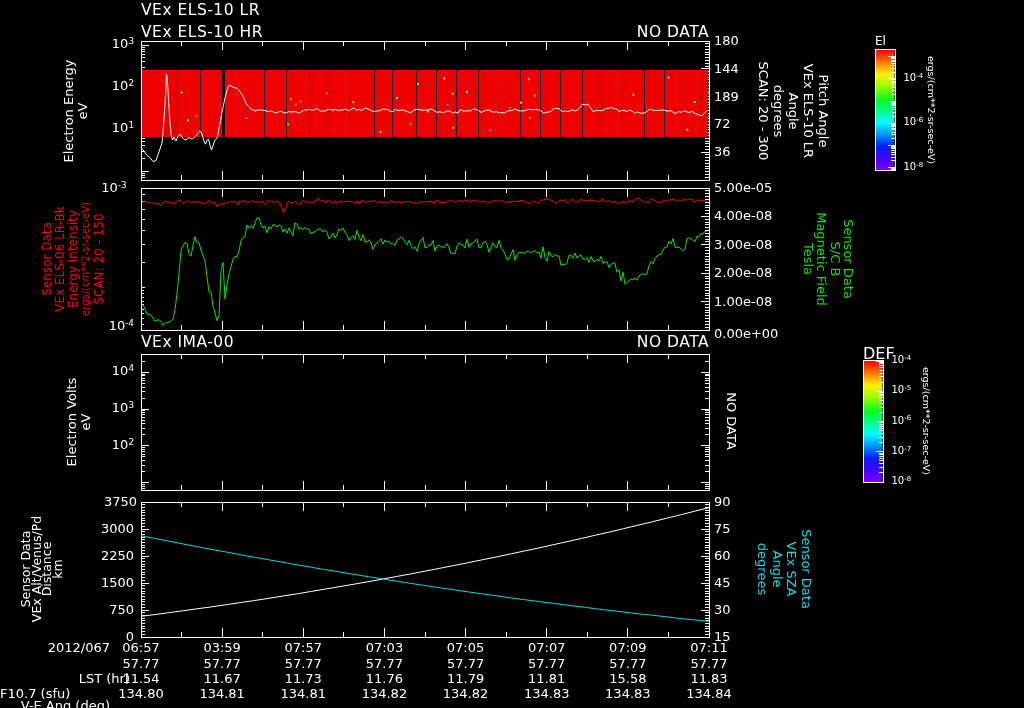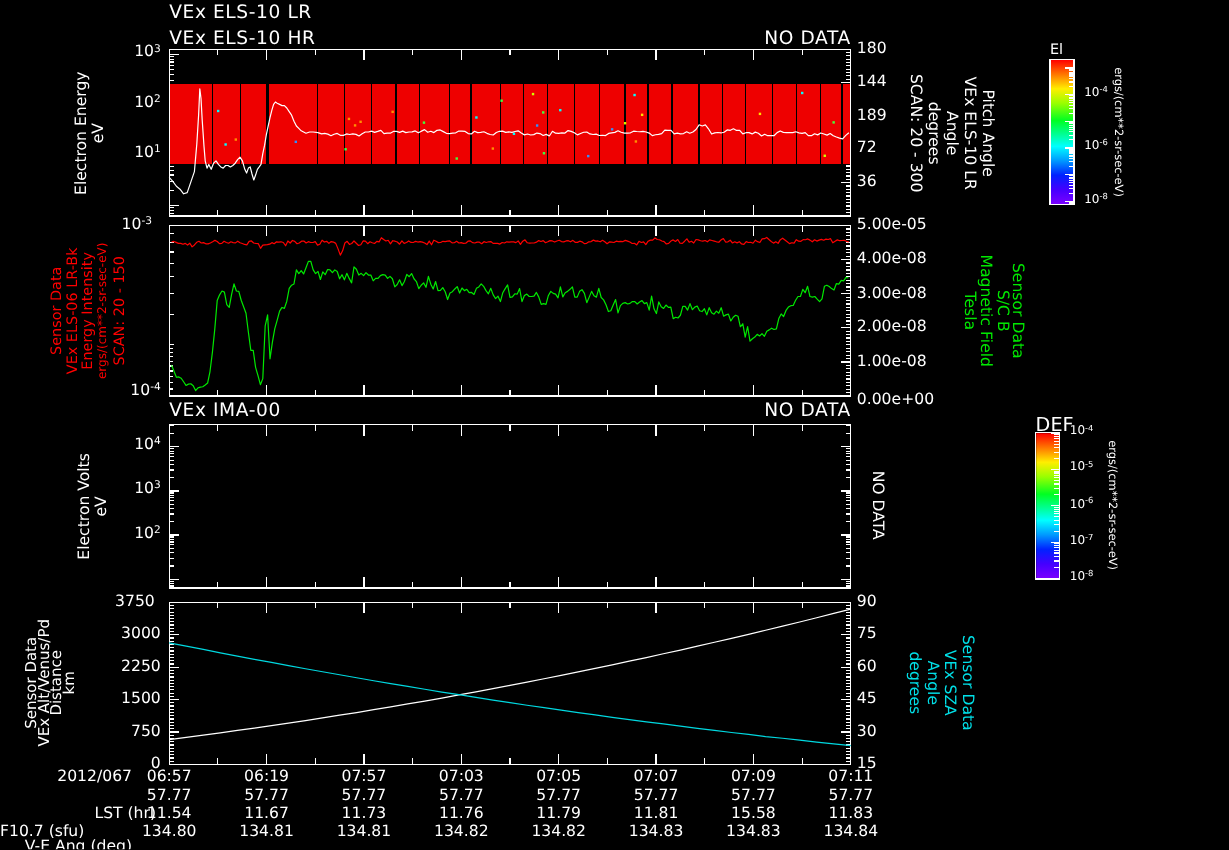--- a/index.html
+++ b/index.html
@@ -665,21 +665,21 @@
       <div class="txt ticklab" style="left: 94px; top: 319px; width: 40px; text-align: right;">10<sup>-4</sup></div>
       <div class="txt ticklab" style="left: 714px; top: 181px;">5.00e-05</div>
       <div class="txt ticklab" style="left: 714px; top: 209.4px;">4.00e-08</div>
       <div class="txt ticklab" style="left: 714px; top: 237.8px;">3.00e-08</div>
       <div class="txt ticklab" style="left: 714px; top: 266.2px;">2.00e-08</div>
       <div class="txt ticklab" style="left: 714px; top: 294.6px;">1.00e-08</div>
       <div class="txt ticklab" style="left: 714px; top: 327px;">0.00e+00</div>
       <div class="txt ticklab" style="left: 94px; top: 364.378px; width: 40px; text-align: right;">10<sup>4</sup></div>
       <div class="txt ticklab" style="left: 94px; top: 401.135px; width: 40px; text-align: right;">10<sup>3</sup></div>
       <div class="txt ticklab" style="left: 94px; top: 437.892px; width: 40px; text-align: right;">10<sup>2</sup></div>
-      <div class="txt ticklab" style="left: 89px; top: 495px; width: 40px; text-align: right;">3750</div>
+      <div class="txt ticklab" style="left: 104px; top: 495px; width: 40px; ">3750</div>
       <div class="txt ticklab" style="left: 94px; top: 522px; width: 40px; text-align: right;">3000</div>
       <div class="txt ticklab" style="left: 94px; top: 549px; width: 40px; text-align: right;">2250</div>
       <div class="txt ticklab" style="left: 94px; top: 576px; width: 40px; text-align: right;">1500</div>
       <div class="txt ticklab" style="left: 94px; top: 603px; width: 40px; text-align: right;">750</div>
       <div class="txt ticklab" style="left: 94px; top: 630px; width: 40px; text-align: right;">0</div>
       <div class="txt ticklab" style="left: 714px; top: 495px;">90</div>
       <div class="txt ticklab" style="left: 714px; top: 522px;">75</div>
       <div class="txt ticklab" style="left: 714px; top: 549px;">60</div>
       <div class="txt ticklab" style="left: 714px; top: 576px;">45</div>
       <div class="txt ticklab" style="left: 714px; top: 603px;">30</div>
@@ -715,21 +715,21 @@
       <div class="txt ticklab" style="font-size: 12.5px; color: rgb(255, 255, 255); left: 36.75px; top: 569px; transform: translate(-50%, -50%) rotate(-90deg);">VEx Alt/Venus/Pd</div>
       <div class="txt ticklab" style="font-size: 12.5px; color: rgb(255, 255, 255); left: 47.25px; top: 569px; transform: translate(-50%, -50%) rotate(-90deg);">Distance</div>
       <div class="txt ticklab" style="font-size: 12.5px; color: rgb(255, 255, 255); left: 57.75px; top: 569px; transform: translate(-50%, -50%) rotate(-90deg);">km</div>
       <div class="txt ticklab" style="font-size: 13px; color: rgb(0, 224, 232); left: 805.75px; top: 569px; transform: translate(-50%, -50%) rotate(90deg);">Sensor Data</div>
       <div class="txt ticklab" style="font-size: 13px; color: rgb(0, 224, 232); left: 791.25px; top: 569px; transform: translate(-50%, -50%) rotate(90deg);">VEx SZA</div>
       <div class="txt ticklab" style="font-size: 13px; color: rgb(0, 224, 232); left: 776.75px; top: 569px; transform: translate(-50%, -50%) rotate(90deg);">Angle</div>
       <div class="txt ticklab" style="font-size: 13px; color: rgb(0, 224, 232); left: 762.25px; top: 569px; transform: translate(-50%, -50%) rotate(90deg);">degrees</div>
       <div class="txt ticklab" style="font-size: 9.5px; color: rgb(255, 255, 255); left: 931px; top: 110px; transform: translate(-50%, -50%) rotate(90deg);">ergs/(cm**2-sr-sec-eV)</div>
       <div class="txt ticklab" style="font-size: 9.5px; color: rgb(255, 255, 255); left: 926px; top: 421px; transform: translate(-50%, -50%) rotate(90deg);">ergs/(cm**2-sr-sec-eV)</div>
       <div class="txt rowlab" style="left: 101px; top: 641px; width: 80px; text-align: center;">06:57</div>
-      <div class="txt rowlab" style="left: 182.143px; top: 641px; width: 80px; text-align: center;">06:19</div>
+      <div class="txt rowlab" style="left: 182.143px; top: 641px; width: 80px; text-align: center;">03:59</div>
       <div class="txt rowlab" style="left: 263.286px; top: 641px; width: 80px; text-align: center;">07:57</div>
       <div class="txt rowlab" style="left: 344.429px; top: 641px; width: 80px; text-align: center;">07:03</div>
       <div class="txt rowlab" style="left: 425.571px; top: 641px; width: 80px; text-align: center;">07:05</div>
       <div class="txt rowlab" style="left: 506.714px; top: 641px; width: 80px; text-align: center;">07:07</div>
       <div class="txt rowlab" style="left: 587.857px; top: 641px; width: 80px; text-align: center;">07:09</div>
       <div class="txt rowlab" style="left: 669px; top: 641px; width: 80px; text-align: center;">07:11</div>
       <div class="txt rowlab" style="left: 0px; top: 656.5px; width: 110px; text-align: right; margin-top: 42px;">V-E Ang (deg)</div>
       <div class="txt rowlab" style="left: 101px; top: 656.5px; width: 80px; text-align: center;">57.77</div>
       <div class="txt rowlab" style="left: 182.143px; top: 656.5px; width: 80px; text-align: center;">57.77</div>
       <div class="txt rowlab" style="left: 263.286px; top: 656.5px; width: 80px; text-align: center;">57.77</div>

